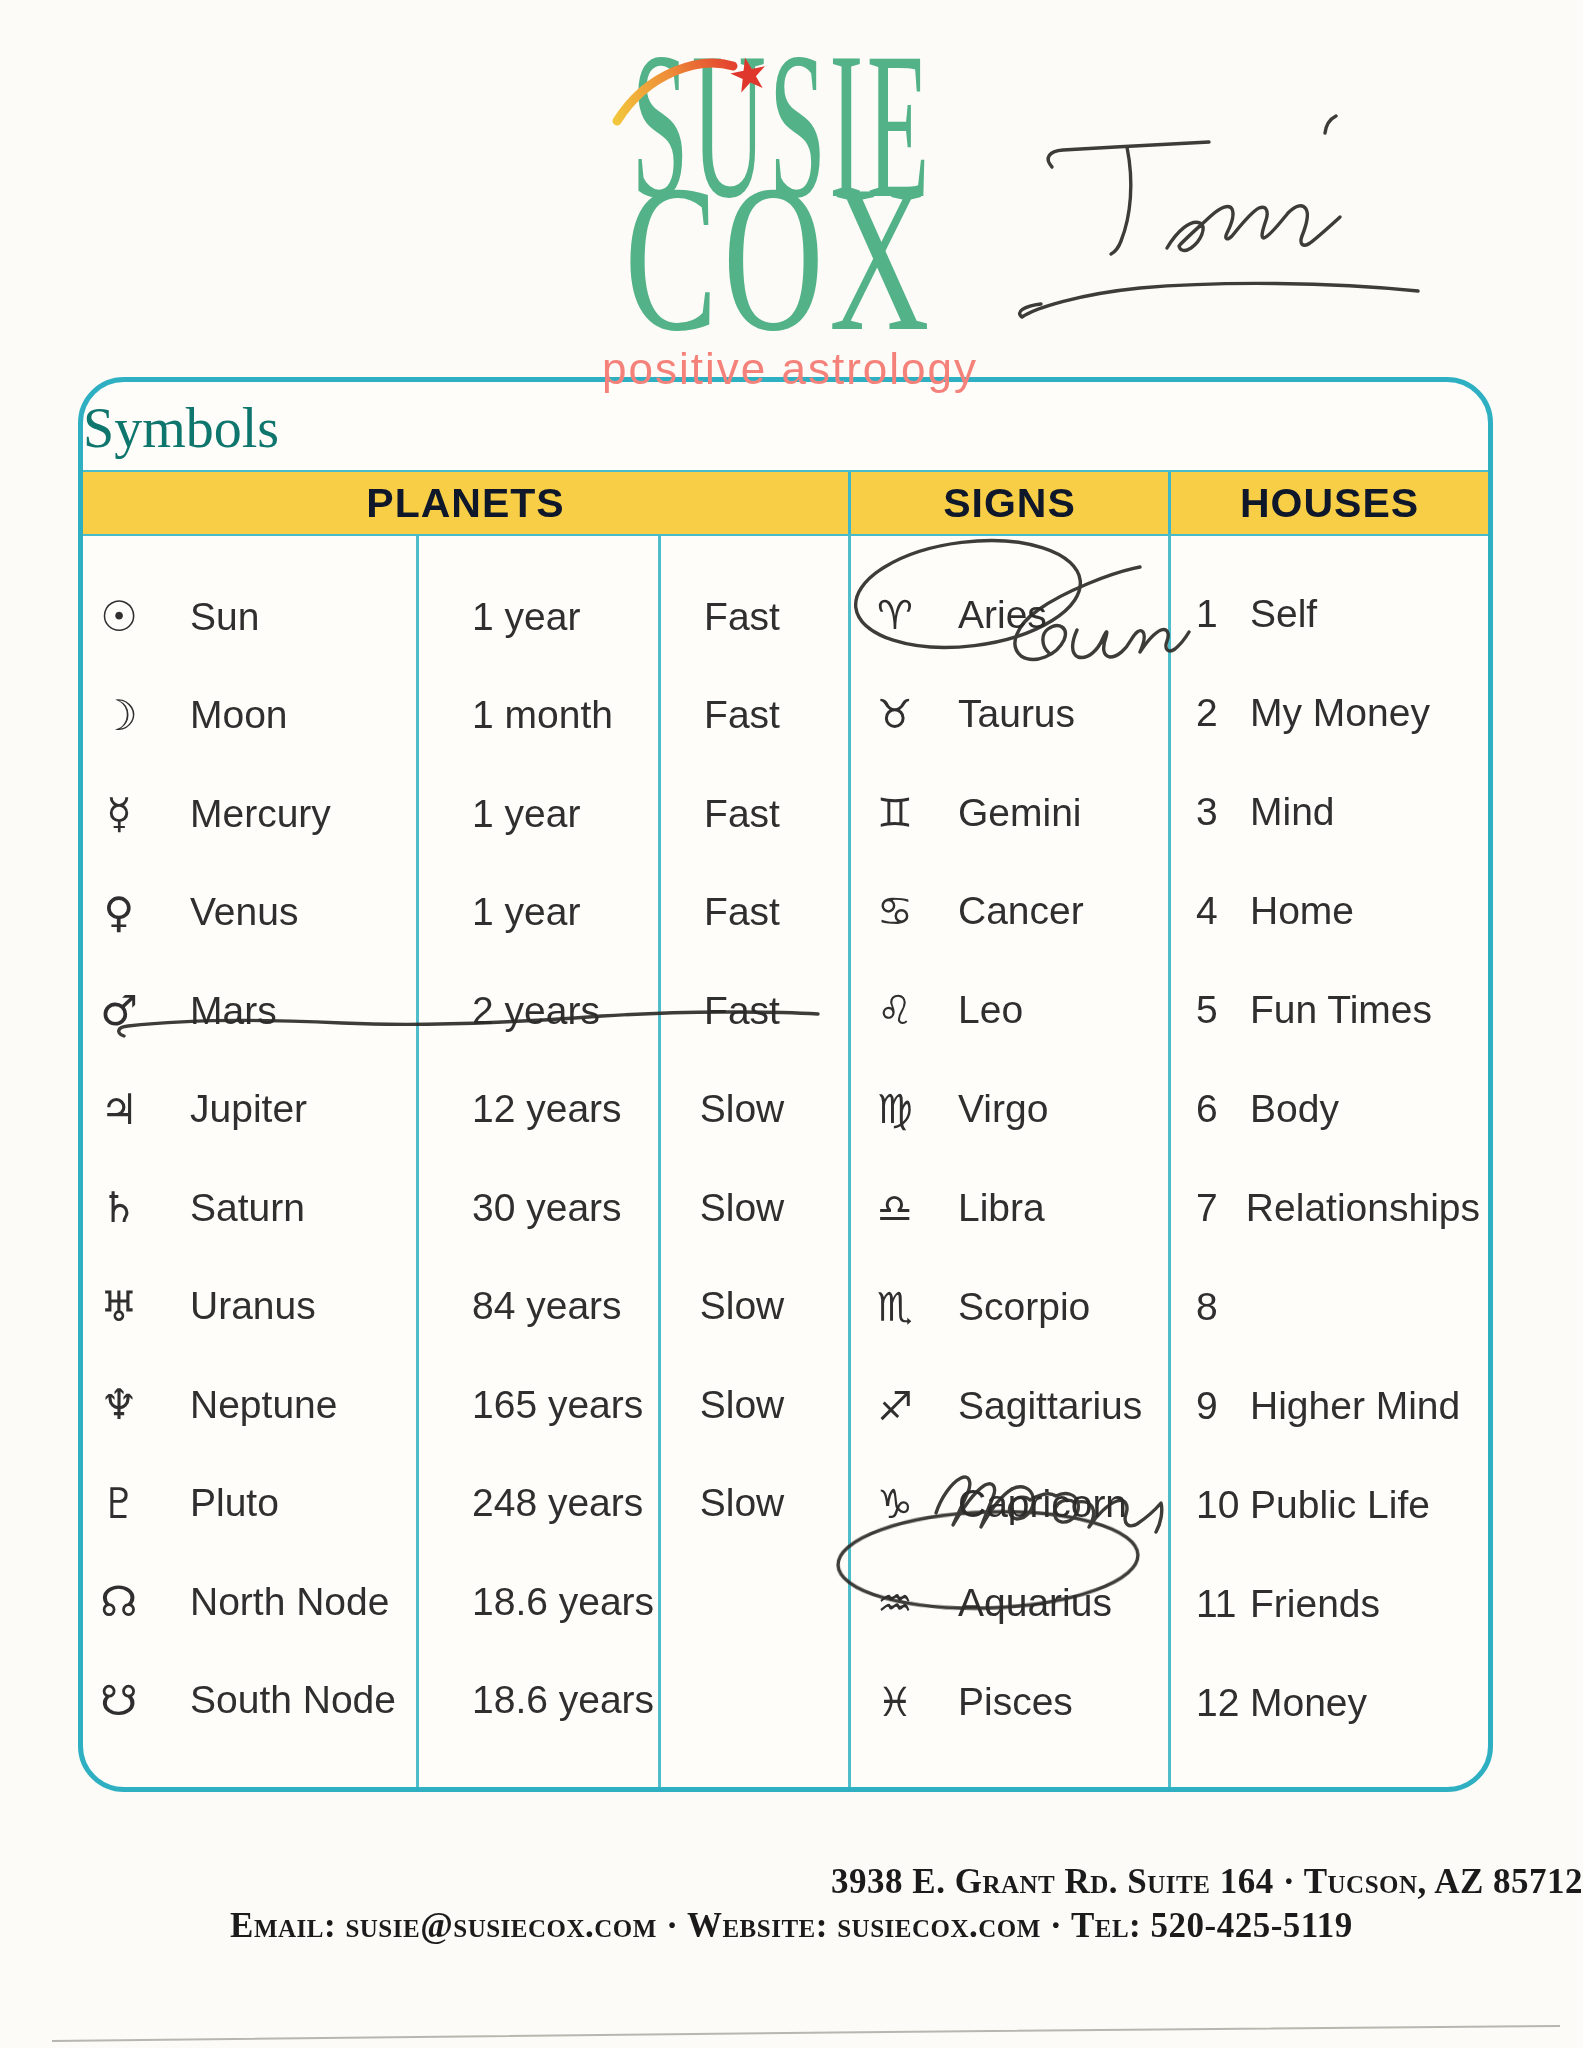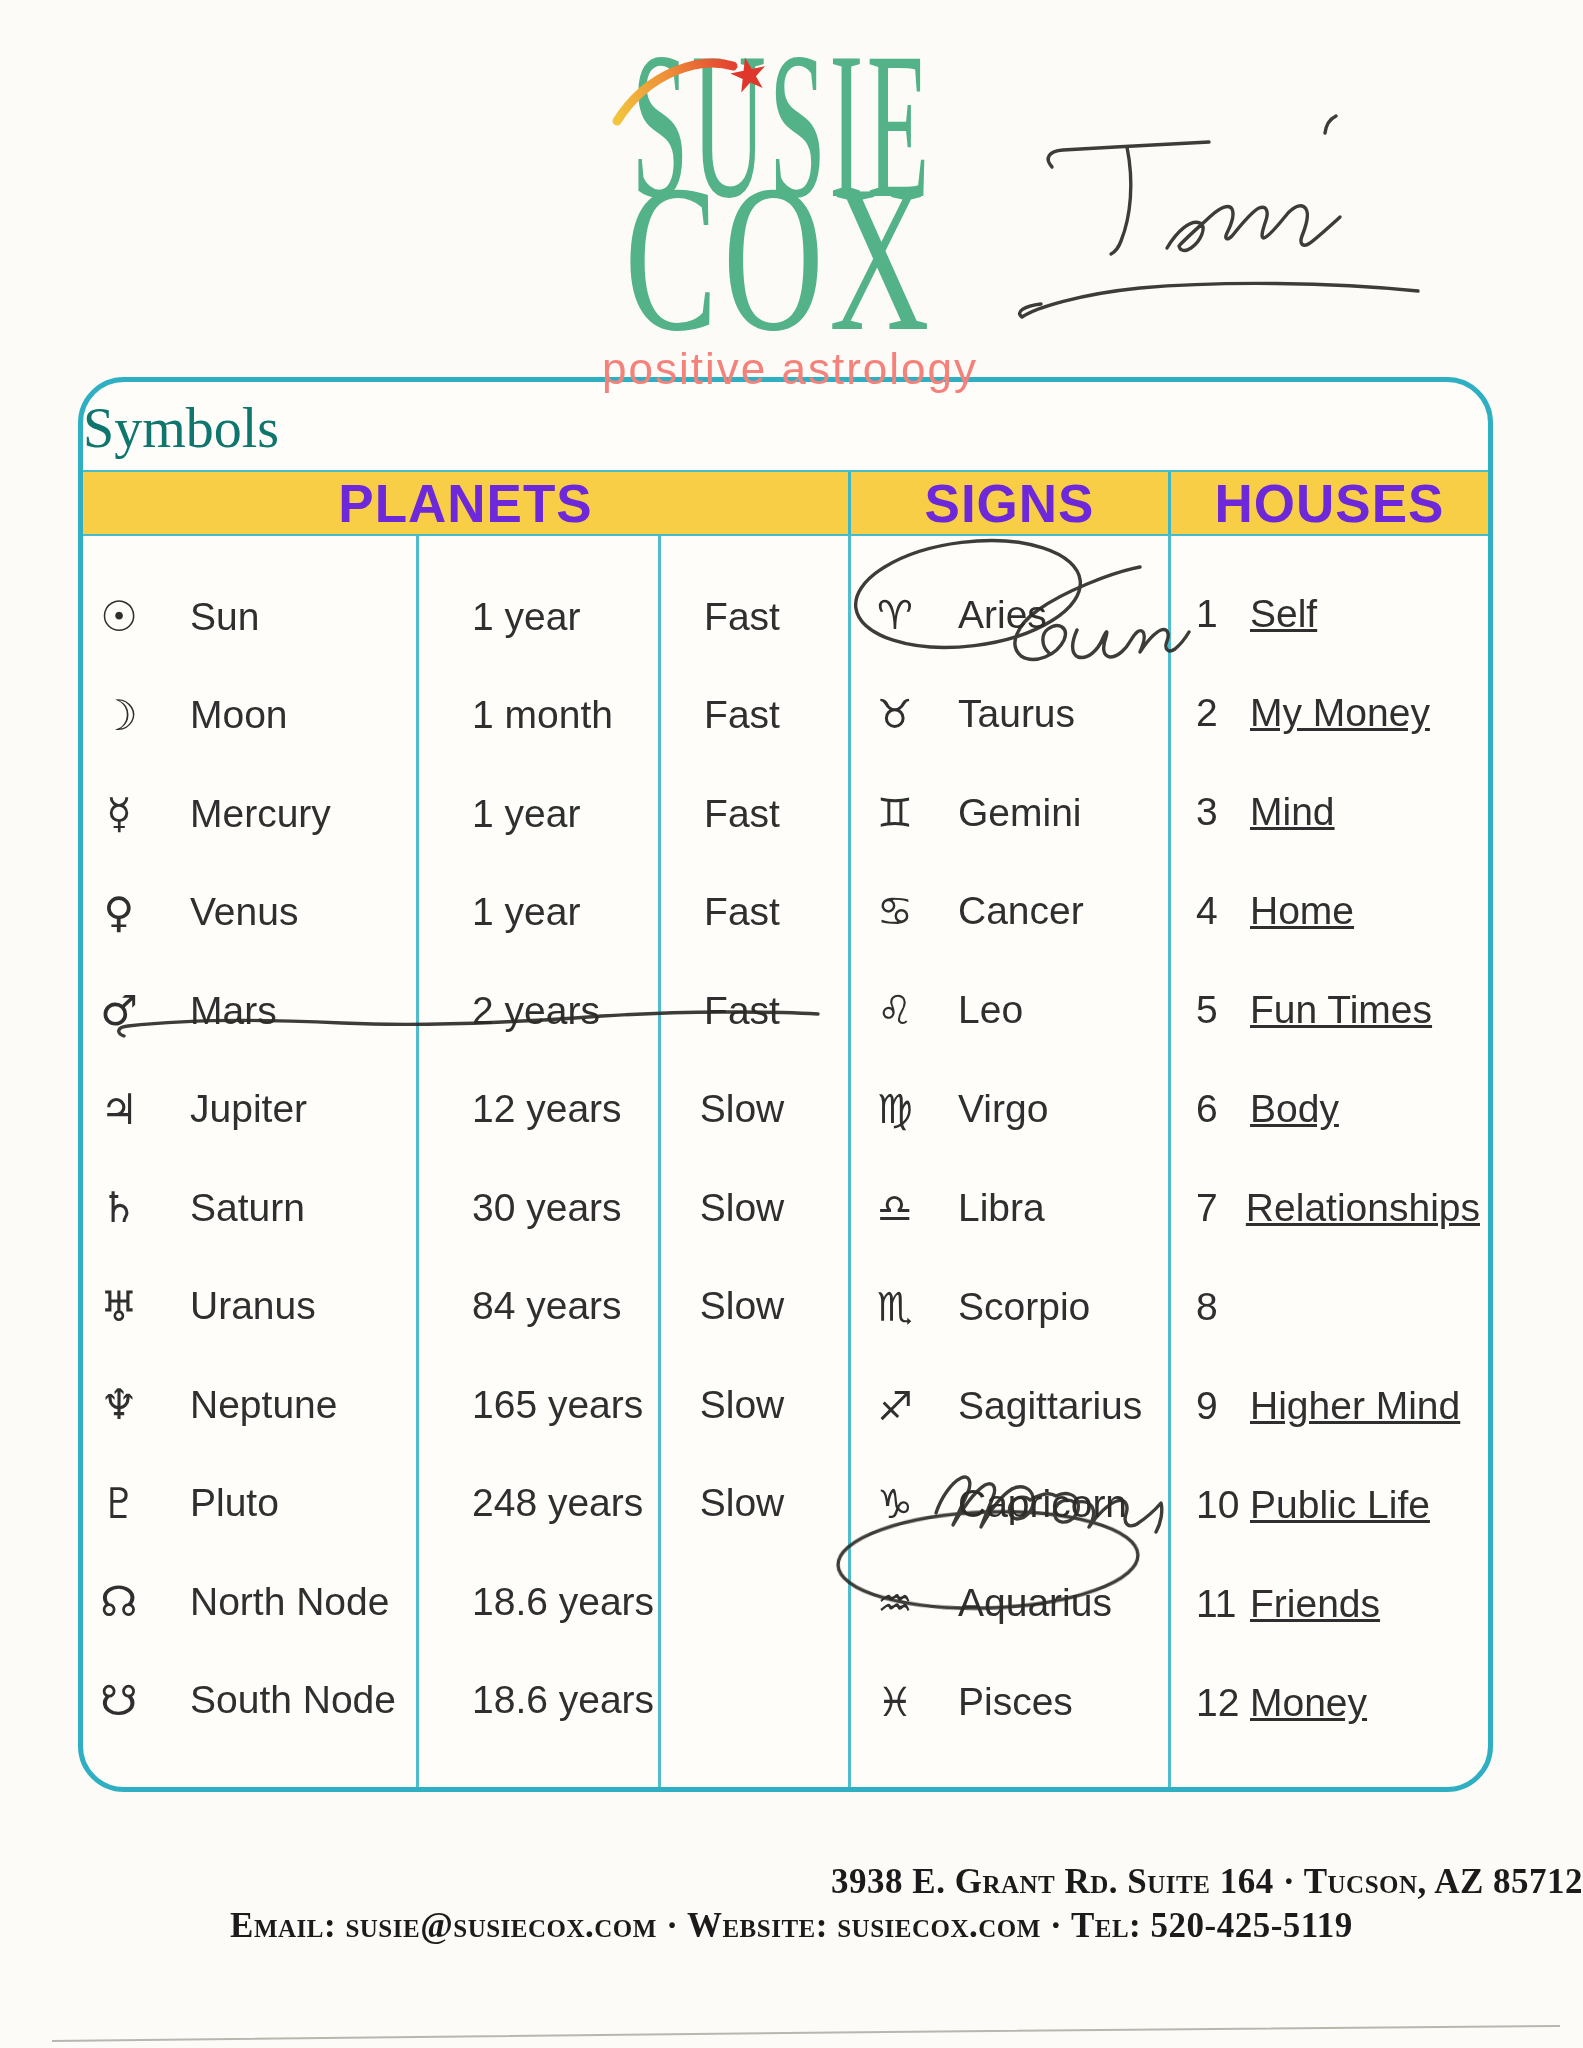--- a/index.html
+++ b/index.html
@@ -8,42 +8,42 @@
   .overlay{position:absolute;left:0;top:0;width:1583px;height:2048px;pointer-events:none;z-index:20;}
 
   
   .tbl{position:absolute;left:78px;top:377px;width:1405px;height:1405px;
        border:5px solid #2fb0c2;border-radius:46px;background:#fefdfa;overflow:hidden;z-index:5;}
   .tbl-title{position:absolute;top:14px;left:0;width:100%;text-align:left;
        font-family:"Liberation Serif","DejaVu Serif",serif;font-size:56px;color:#0f766e;}
   .band{position:absolute;top:88px;left:0;width:100%;height:66px;background:#f8ce46;
        display:flex;border-top:2px solid #49bccb;border-bottom:2px solid #49bccb;box-sizing:border-box;}
   .band-cell{display:flex;align-items:center;justify-content:center;font-weight:bold;
-       font-size:53px;color:#6d28d9;letter-spacing:1px;box-sizing:border-box;}
+       font-size:41px;color:#0f172a;letter-spacing:1px;box-sizing:border-box;}
   .bc-planets{width:765px;}
   .bc-signs{width:320px;border-left:3px solid #3db7c7;}
   .bc-houses{flex:1;border-left:3px solid #3db7c7;}
   .vline{position:absolute;width:3px;background:#4fbeca;top:154px;bottom:0;}
   .v1{left:333px;} .v2{left:575px;} .v3{left:765px;} .v4{left:1085px;}
 
   .rows-col{position:absolute;top:210px;bottom:62px;display:flex;flex-direction:column;justify-content:space-between;}
   .col-planets{left:0;width:765px;}
   .col-signs{left:765px;width:320px;}
   .col-houses{left:1085px;right:8px;}
 
   .prow,.srow,.hrow{display:flex;align-items:center;}
   .psym{margin-left:12px;width:48px;text-align:center;font-family:"DejaVu Sans",sans-serif;font-size:42px;}
   .pname{width:273px;padding-left:47px;box-sizing:border-box;font-size:39px;}
   .pyears{width:242px;padding-left:56px;box-sizing:border-box;font-size:39px;}
   .pspeed{width:190px;text-align:center;padding-right:22px;box-sizing:border-box;font-size:39px;}
   .ssym{margin-left:12px;width:70px;text-align:center;font-family:"DejaVu Sans",sans-serif;font-size:40px;}
   .sname{padding-left:28px;font-size:39px;}
   .hrow{padding-left:28px;}
   .hnum{width:54px;font-size:39px;}
-  .hlabel{font-size:39px;text-decoration:underline;}
+  .hlabel{font-size:39px;}
 
   
   .footer-line{position:absolute;left:0;width:100%;text-align:center;
        font-family:"Liberation Serif","DejaVu Serif",serif;font-variant:small-caps;
        font-weight:600;color:#1b1b1b;letter-spacing:0.5px;z-index:5;}
   .f1{top:1862px;font-size:35px;text-align:right;}
   .f2{top:1906px;font-size:35px;}
 </style>
 </head>
 <body>

